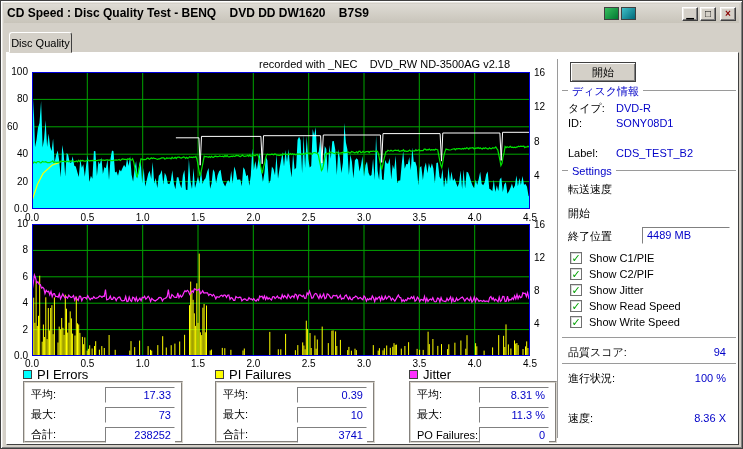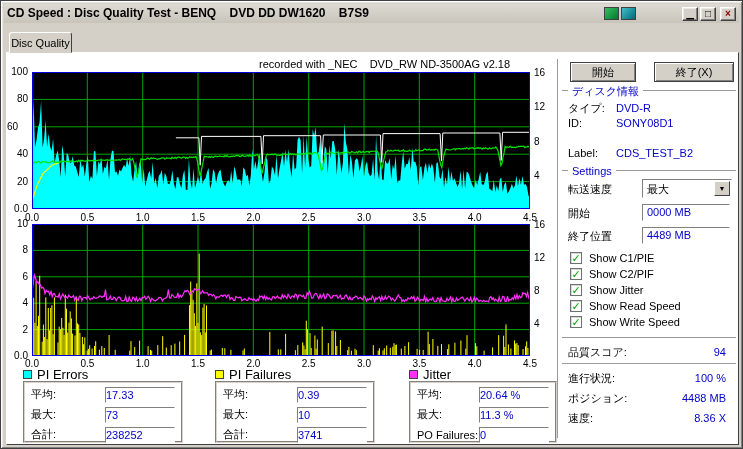--- a/index.html
+++ b/index.html
@@ -36,21 +36,21 @@
   #botChart{position:absolute;left:25px;top:171px;}
   .legend{position:absolute;top:316px;height:11px;display:flex;align-items:center;
     font-size:13px;line-height:11px;color:#000;}
   .swatch{width:9px;height:9px;margin-right:5px;border:1px solid #404040;}
   .statbox{position:absolute;top:328px;height:62px;background:#fff;border:2px groove #d8d4cc;}
   .srow{position:absolute;left:6px;right:6px;height:17px;display:flex;align-items:center;
     justify-content:space-between;font-size:11px;color:#000;}
   .srow.r0{top:3px}.srow.r1{top:23px}.srow.r2{top:43px}
   .sval{width:70px;height:16px;background:#fff;border:1px solid;
     border-color:#808080 #ffffff #ffffff #808080;color:#0000c8;font-size:11px;
-    padding:1px 3px 0 0;line-height:13px;}
+    text-align:right;padding:1px 3px 0 0;line-height:13px;}
   
   .vsep{position:absolute;left:550px;top:6px;bottom:6px;width:2px;
     border-left:1px solid #9a9a9a;border-right:1px solid #ffffff;}
   .side{position:absolute;left:553px;top:4px;width:178px;height:386px;font-size:11px;color:#000;}
   .btn{position:absolute;height:20px;background:#d4d0c8;border:1px solid #404040;
     box-shadow:inset 1px 1px 0 #ffffff, inset -1px -1px 0 #808080;
     font-size:11px;text-align:center;line-height:18px;cursor:default;}
   .sect{position:absolute;left:0;width:100%;height:13px;text-align:center;}
   .sectline{position:absolute;left:2px;right:2px;top:5px;height:2px;
     border-top:1px solid #9a9a9a;border-bottom:1px solid #ffffff;}
@@ -335,21 +335,21 @@
             <span class="sval">10</span>
           </div>
         <div class="srow r2">
             <span>合計:</span>
             <span class="sval">3741</span>
           </div>
       </div>
       <div class="statbox" style="left:402px;width:148px">
         <div class="srow r0">
             <span>平均:</span>
-            <span class="sval">20.64 %</span>
+            <span class="sval">8.31 %</span>
           </div>
         <div class="srow r1">
             <span>最大:</span>
             <span class="sval">11.3 %</span>
           </div>
         <div class="srow r2">
             <span>PO Failures:</span>
             <span class="sval">0</span>
           </div>
       </div>
@@ -392,43 +392,37 @@
         <span class="axlabel" style="left: 343px; width: 28px; text-align: center; top: 306px;">3.0</span>
         <span class="axlabel" style="left: 398.333px; width: 28px; text-align: center; top: 306px;">3.5</span>
         <span class="axlabel" style="left: 453.667px; width: 28px; text-align: center; top: 306px;">4.0</span>
         <span class="axlabel" style="left: 509px; width: 28px; text-align: center; top: 306px;">4.5</span>
       </div>
 
     <div class="vsep"></div>
 
     <div class="side">
       <div class="btn" style="left:10px;top:5px;width:66px">開始</div>
-      <div class="btn" style="left:94px;top:5px;width:80px">終了(X)</div>
 
       <div class="sect" style="top:28px">
         <div class="sectline"></div>
         <span class="secttext">ディスク情報</span>
       </div>
       <div class="irow" style="top:45px"><span>タイプ:</span><span class="val">DVD-R</span></div>
       <div class="irow" style="top:60px"><span>ID:</span><span class="val">SONY08D1</span></div>
       <div class="irow" style="top:90px"><span>Label:</span><span class="val">CDS_TEST_B2</span></div>
 
       <div class="sect" style="top:108px">
         <div class="sectline"></div>
         <span class="secttext">Settings</span>
       </div>
 
       <span class="lbl" style="top:126px">転送速度</span>
-      <div class="combo">
-        <span class="cval">最大</span>
-        <span class="combobtn">▼</span>
-      </div>
 
       <span class="lbl" style="top:150px">開始</span>
-      <div class="field" style="left:82px;top:147px;width:88px">0000 MB</div>
 
       <span class="lbl" style="top:173px">終了位置</span>
       <div class="field" style="left:82px;top:170px;width:88px">4489 MB</div>
 
       <div class="chkrow" style="top:194px">
           <span class="chkbox">✓</span>
           <span>Show C1/PIE</span>
         </div>
       <div class="chkrow" style="top:210px">
           <span class="chkbox">✓</span>
@@ -451,23 +445,19 @@
       <div class="qrow" style="top:289px">
         <span>品質スコア:</span>
         <span class="val">94</span>
       </div>
       <div class="hsep" style="top:306px"></div>
 
       <div class="qrow" style="top:315px">
         <span>進行状況:</span>
         <span class="val">100 %</span>
       </div>
-      <div class="qrow" style="top:335px">
-        <span>ポジション:</span>
-        <span class="val">4488 MB</span>
-      </div>
       <div class="qrow" style="top:355px">
         <span>速度:</span>
         <span class="val">8.36 X</span>
       </div>
     </div>
   </div>
 </div>
 
 </body></html>

